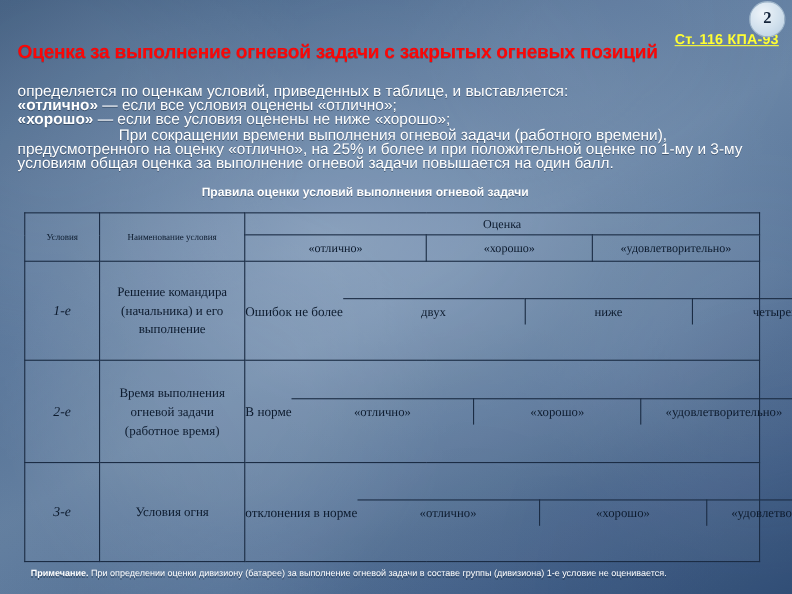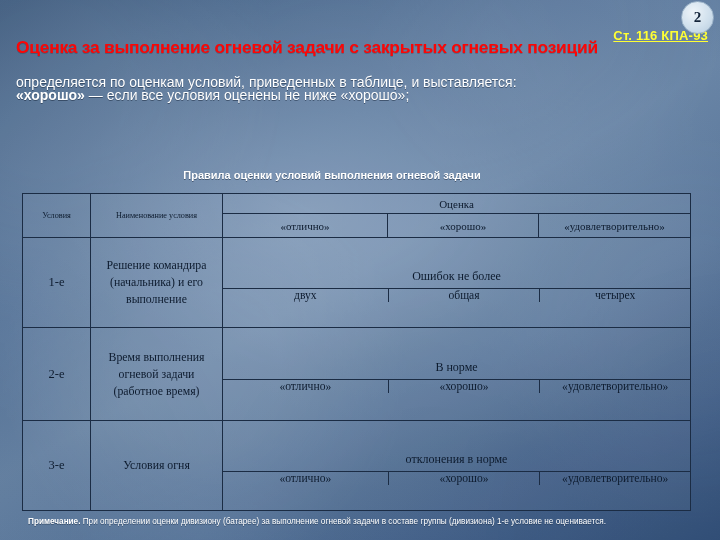--- a/index.html
+++ b/index.html
@@ -155,28 +155,28 @@
   .c-cond   { width: 68px; }
   .c-name   { width: 132px; }
   .c-exc    { width: 165px; }
   .c-good   { width: 151px; }
   .c-sat    { width: 152px; }
 
   .hdr-small { font-size: 8.2px; }
   .hdr-mid   { font-size: 11px; }
   .hdr-grade { font-size: 11px; }
 
-  .row-cond { font-size: 12.5px; }
+  .row-cond { font-size: 12.5px; font-style: italic; }
   .row-name { font-size: 11.8px; line-height: 17px; }
   .grade-val { font-size: 11.6px; text-align: center; }
   .span-note { font-size: 12px; }
 
   
   .split { padding: 0 !important; }
-  .split-inner { display: flex; flex-direction: column; height: 100%; }
+  .split-inner { display: flex; flex-direction: row; height: 100%; }
   .split-top {
     flex: 0 0 auto;
     padding: 5px 0 4px;
   }
   .split-bot {
     flex: 1 1 auto;
     display: flex;
   }
   .split-bot > div {
     display: flex;
@@ -216,21 +216,23 @@
   <div id="page-badge">
     <span>2</span>
   </div>
 
   <div id="doc-ref">Ст. 116 КПА-93</div>
 
   <div id="main-title">Оценка за выполнение огневой задачи с закрытых огневых позиций</div>
 
   <div id="intro">
     <div class="ln">определяется по оценкам условий, приведенных в таблице, и выставляется:</div>
+    <div class="ln"><span class="lead">«отлично»</span><span> — если все условия оценены «отлично»;</span></div>
     <div class="ln"><span class="lead">«хорошо»</span><span> — если все условия оценены не ниже «хорошо»;</span></div>
+    <div class="para">При сокращении времени выполнения огневой задачи (работного времени), предусмотренного на оценку «отлично», на 25% и более и при положительной оценке по 1-му и 3-му условиям общая оценка за выполнение огневой задачи повышается на один балл.</div>
   </div>
 
   <div id="table-caption">Правила оценки условий выполнения огневой задачи</div>
 
   <table id="rules-table">
     <colgroup>
       <col class="c-cond">
         <col class="c-name">
         <col class="c-exc">
         <col class="c-good">
@@ -251,21 +253,21 @@
     <tbody>
 
       <tr class="r1">
         <td class="row-cond">1-е</td>
         <td class="row-name">Решение командира (начальника) и его выполнение</td>
         <td class="split" colspan="3">
           <div class="split-inner">
             <div class="split-top span-note">Ошибок не более</div>
             <div class="split-bot">
               <div class="sb-exc grade-val">двух</div>
-              <div class="sb-good grade-val">общая</div>
+              <div class="sb-good grade-val">ниже</div>
               <div class="sb-sat grade-val">четырех</div>
             </div>
           </div>
         </td>
       </tr>
 
       <tr class="r2">
         <td class="row-cond">2-е</td>
         <td class="row-name">Время выполнения огневой задачи (работное время)</td>
         <td class="split" colspan="3">

